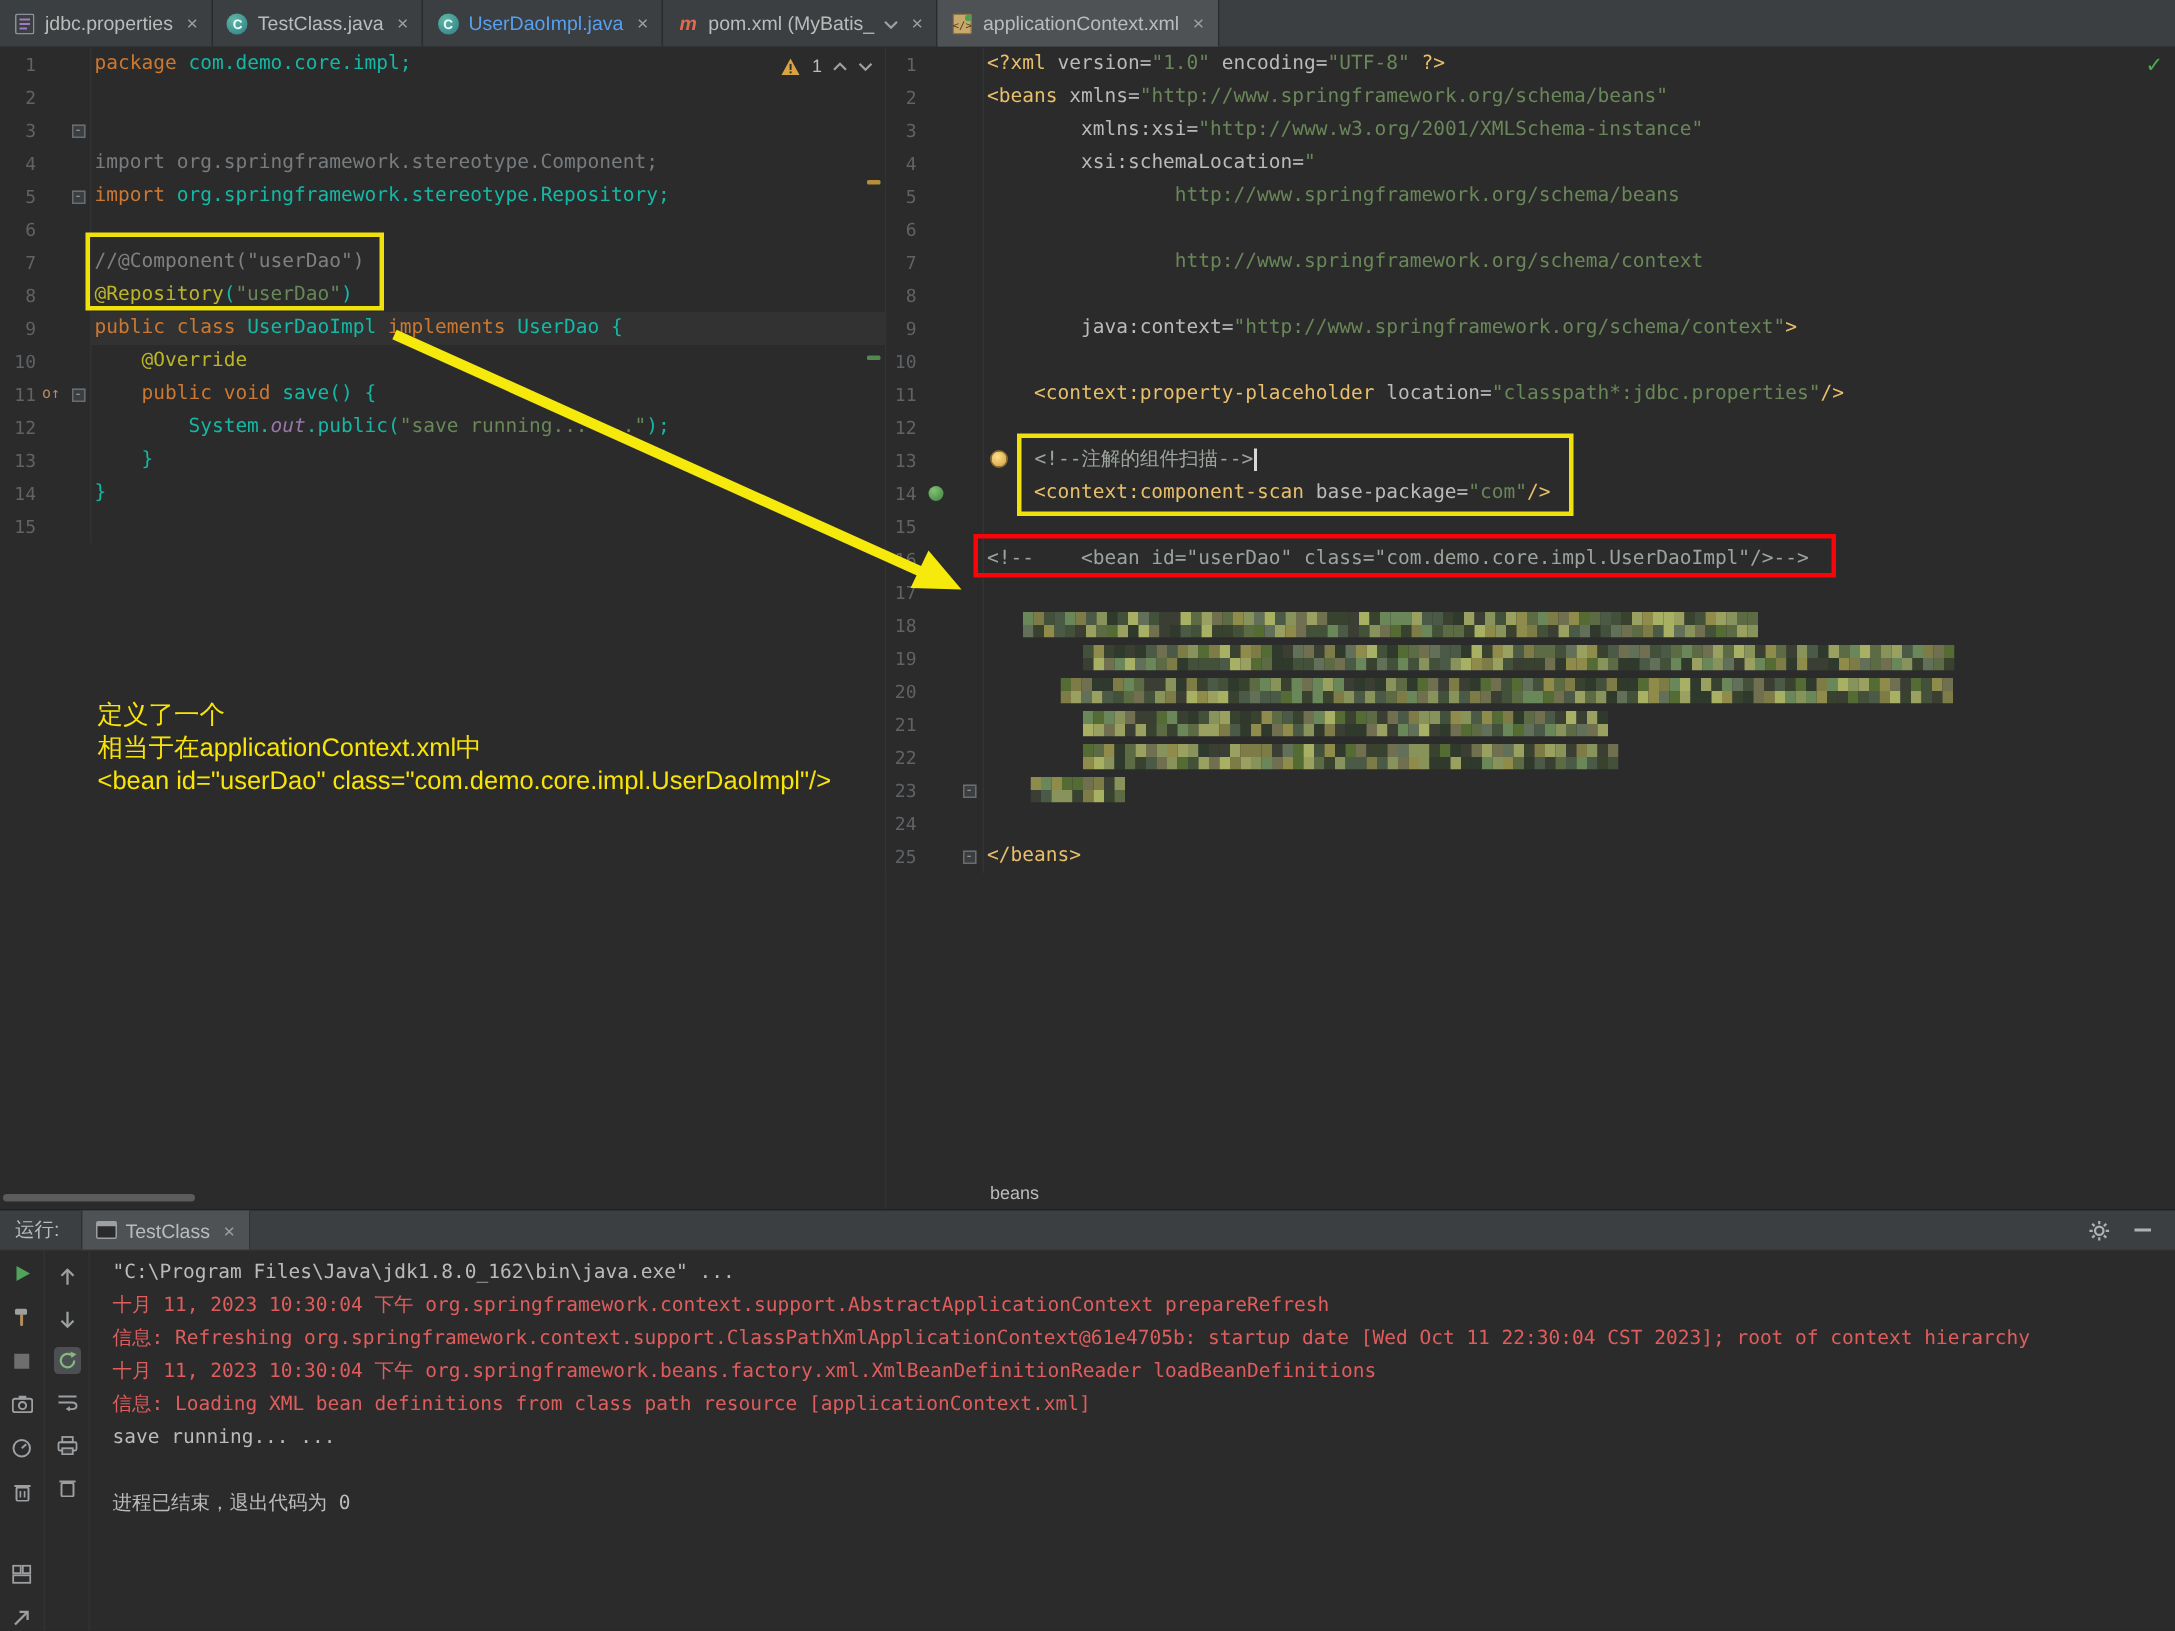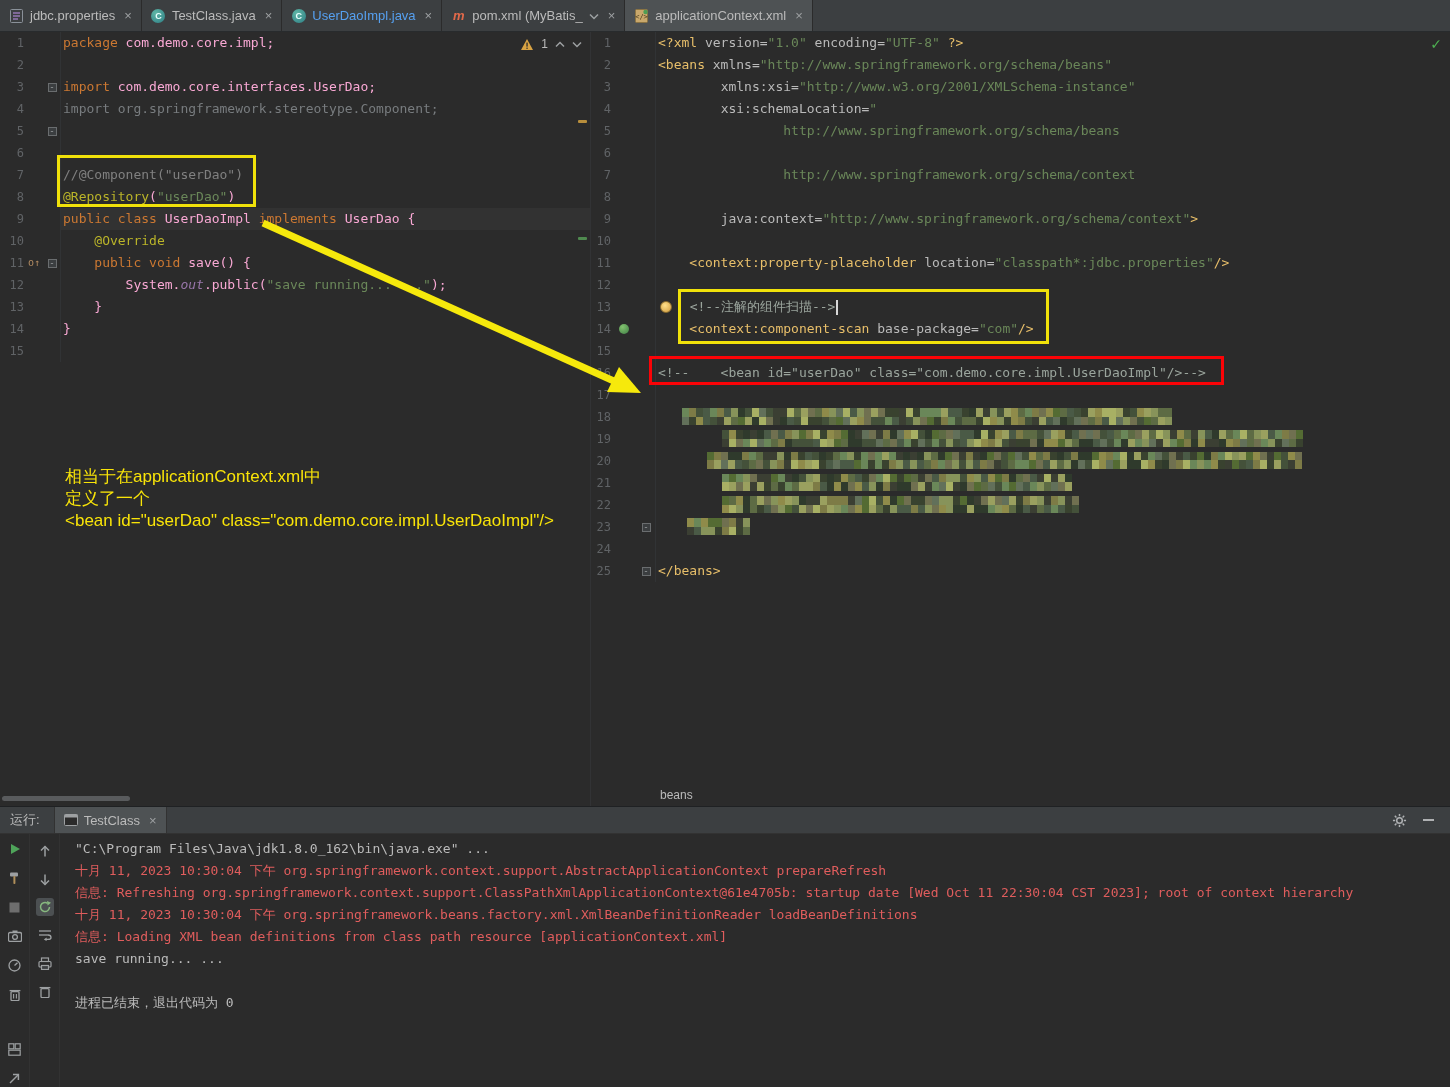--- a/index.html
+++ b/index.html
@@ -29,21 +29,21 @@
   .code-line{display:flex;height:22px;line-height:22px;font-size:13px;white-space:pre;}
   .caret-line{background:#323232;}
   .gutter{display:flex;flex:0 0 auto;border-right:1px solid #313335;background:#2b2b2b;}
   .ln{color:#606366;text-align:right;font-size:12px;}
   .left .ln{width:24px;} .left .g1{width:20px;} .left .g2{width:16px;}
   .right .ln{width:20px;} .right .g1{width:26px;} .right .g2{width:18px;}
   .gslot{display:flex;align-items:center;justify-content:center;}
   .code-text{padding-left:2px;}
 
   .seg-kw{color:#cc7832}
-  .seg-plain{color:#f9a8d4}
+  .seg-plain{color:#14b8a6}
   .seg-str{color:#6a8759}
   .seg-comment{color:#808080}
   .seg-ann{color:#bbb529}
   .seg-unused{color:#787c7f}
   .seg-field{color:#9876aa;font-style:italic}
   .seg-tag{color:#e8bf6a}
   .seg-attr{color:#bababa}
   .seg-xmlcomment{color:#9ba59d}
 
   .fold-icon{width:9px;height:9px;border:1px solid #6a6d6f;background:#3b3e40;color:#9da0a2;
@@ -152,23 +152,23 @@
       </span>
       <span class="tab-label">applicationContext.xml</span>
       <span class="tab-close">×</span>
     </div>
   </div>
 
 <div class="pane left" id="left-pane">
   <div id="left-lines" class="left">
       <div class="code-line"><span class="gutter left"><span class="ln">1</span><span class="gslot g1"></span><span class="gslot g2"></span></span><span class="code-text"><span class="seg-kw">package</span><span class="seg-plain"> com.demo.core.impl;</span></span></div>
       <div class="code-line"><span class="gutter left"><span class="ln">2</span><span class="gslot g1"></span><span class="gslot g2"></span></span><span class="code-text"></span></div>
-      <div class="code-line"><span class="gutter left"><span class="ln">3</span><span class="gslot g1"></span><span class="gslot g2"><span class="fold-icon">-</span></span></span><span class="code-text"><span class="seg-kw">import</span><span class="seg-plain"> com.demo.core.interfaces.UserDao;</span></span></div>
+      <div class="code-line"><span class="gutter left"><span class="ln">3</span><span class="gslot g1"></span><span class="gslot g2"><span class="fold-icon">-</span></span></span></div>
       <div class="code-line"><span class="gutter left"><span class="ln">4</span><span class="gslot g1"></span><span class="gslot g2"></span></span><span class="code-text"><span class="seg-unused">import org.springframework.stereotype.Component;</span></span></div>
-      <div class="code-line"><span class="gutter left"><span class="ln">5</span><span class="gslot g1"></span><span class="gslot g2"><span class="fold-icon">-</span></span></span></div>
+      <div class="code-line"><span class="gutter left"><span class="ln">5</span><span class="gslot g1"></span><span class="gslot g2"><span class="fold-icon">-</span></span></span><span class="code-text"><span class="seg-kw">import</span><span class="seg-plain"> org.springframework.stereotype.Repository;</span></span></div>
       <div class="code-line"><span class="gutter left"><span class="ln">6</span><span class="gslot g1"></span><span class="gslot g2"></span></span><span class="code-text"></span></div>
       <div class="code-line"><span class="gutter left"><span class="ln">7</span><span class="gslot g1"></span><span class="gslot g2"></span></span><span class="code-text"><span class="seg-comment">//@Component("userDao")</span></span></div>
       <div class="code-line"><span class="gutter left"><span class="ln">8</span><span class="gslot g1"></span><span class="gslot g2"></span></span><span class="code-text"><span class="seg-ann">@Repository</span><span class="seg-plain">(</span><span class="seg-str">"userDao"</span><span class="seg-plain">)</span></span></div>
       <div class="code-line caret-line"><span class="gutter left"><span class="ln">9</span><span class="gslot g1"></span><span class="gslot g2"></span></span><span class="code-text"><span class="seg-kw">public class </span><span class="seg-plain">UserDaoImpl </span><span class="seg-kw">implements </span><span class="seg-plain">UserDao {</span></span></div>
       <div class="code-line"><span class="gutter left"><span class="ln">10</span><span class="gslot g1"></span><span class="gslot g2"></span></span><span class="code-text"><span class="seg-plain">    </span><span class="seg-ann">@Override</span></span></div>
       <div class="code-line"><span class="gutter left"><span class="ln">11</span><span class="gslot g1"><span class="override-icon">o↑</span></span><span class="gslot g2"><span class="fold-icon">-</span></span></span><span class="code-text"><span class="seg-plain">    </span><span class="seg-kw">public void </span><span class="seg-plain">save() {</span></span></div>
       <div class="code-line"><span class="gutter left"><span class="ln">12</span><span class="gslot g1"></span><span class="gslot g2"></span></span><span class="code-text"><span class="seg-plain">        System.</span><span class="seg-field">out</span><span class="seg-plain">.public(</span><span class="seg-str">"save running... ..."</span><span class="seg-plain">);</span></span></div>
       <div class="code-line"><span class="gutter left"><span class="ln">13</span><span class="gslot g1"></span><span class="gslot g2"></span></span><span class="code-text"><span class="seg-plain">    }</span></span></div>
       <div class="code-line"><span class="gutter left"><span class="ln">14</span><span class="gslot g1"></span><span class="gslot g2"></span></span><span class="code-text"><span class="seg-plain">}</span></span></div>
       <div class="code-line"><span class="gutter left"><span class="ln">15</span><span class="gslot g1"></span><span class="gslot g2"></span></span><span class="code-text"></span></div>
@@ -230,22 +230,22 @@
 </div>
 
 <div class="anno-box" id="box-left"></div>
 <div class="anno-box" id="box-right"></div>
 <div class="anno-box" id="box-red"></div>
 <svg id="overlay-arrow">
   <line x1="263" y1="223" x2="616" y2="382" stroke="#f6e90c" stroke-width="7"></line>
   <polygon points="641,393 607,392 619,367" fill="#f6e90c"></polygon>
 </svg>
 <div class="note-text">
+  <div>定义了一个</div>
   <div>相当于在applicationContext.xml中</div>
-  <div>定义了一个</div>
   <div>&lt;bean id="userDao" class="com.demo.core.impl.UserDaoImpl"/&gt;</div>
 </div>
 
 <div class="run-panel">
   <div class="run-header">
     <span class="run-title">运行:</span>
     <div class="run-tab">
       <svg width="14" height="12" viewBox="0 0 14 12">
         <rect x="0.5" y="0.5" width="13" height="11" rx="1" fill="#2b2b2b" stroke="#9da0a2"></rect>
         <rect x="0.5" y="0.5" width="13" height="3" fill="#9da0a2"></rect>

